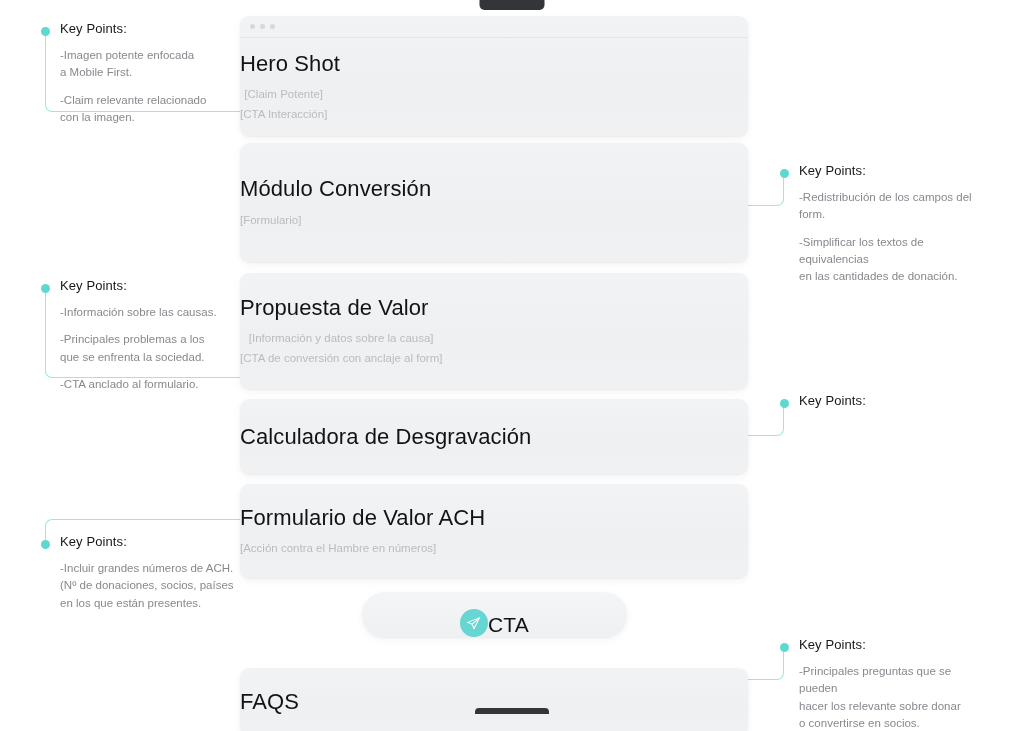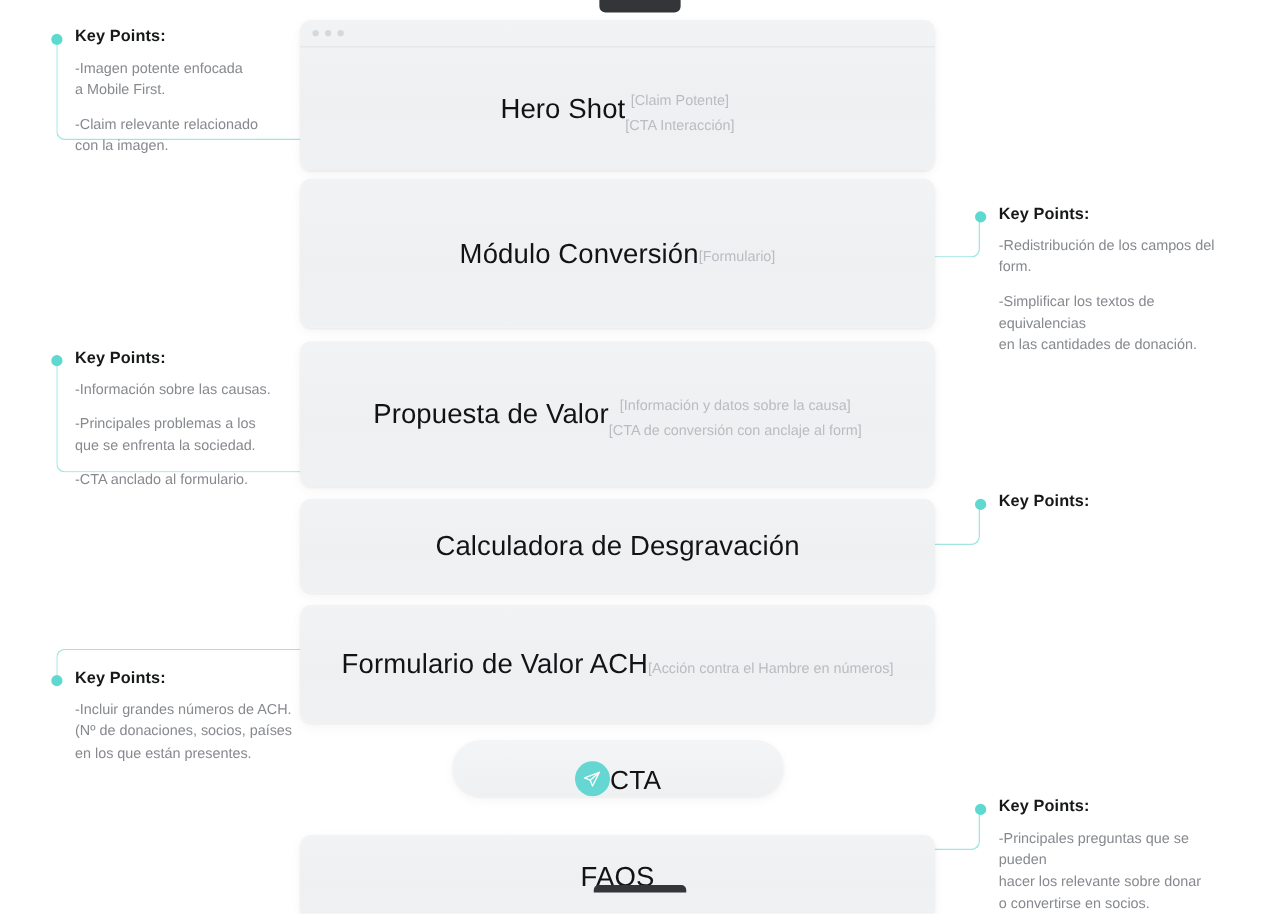--- a/index.html
+++ b/index.html
@@ -11,22 +11,22 @@
   }
   #stage { position:relative; width:1024px; height:731px; }
 
   
   .card {
     position:absolute;
     left:240px; width:508px;
     background:linear-gradient(180deg,#f2f3f4 0%,#eff0f1 55%,#f0f1f2 100%);
     border-radius:9px;
     box-shadow:0 1px 2px rgba(0,0,0,.055), 0 3px 9px rgba(0,0,0,.045);
-    display:flex; flex-direction:row;
-    align-items:center; justify-content:center;
+    display:flex; flex-direction:column;
+    align-items:flex-start; justify-content:center;
   }
   .card-title {
     color:#111315;
     font-size:22px;
     font-weight:400;
     letter-spacing:.1px;
     text-align:center;
     line-height:1.25;
   }
   .card-sub {
@@ -74,21 +74,21 @@
   }
   .cta-label { font-size:21px; color:#111315; font-weight:400; letter-spacing:.2px; }
 
   
   .kp { position:absolute; }
   .kp-dot {
     position:absolute; width:9px; height:9px; border-radius:50%;
     background:#5ed9d0; left:0; top:6px;
   }
   .kp-head {
-    font-size:13px; font-weight:700; color:#16181a;
+    font-size:13px; font-weight:400; color:#16181a;
     letter-spacing:.1px; margin-left:19px;
   }
   .kp-body { margin-left:19px; margin-top:11px; }
   .kp-item {
     font-size:11.5px; color:#86898e; line-height:1.5;
     margin-bottom:10px; white-space:pre-line;
   }
   .kp-item:last-child { margin-bottom:0; }
 
   

